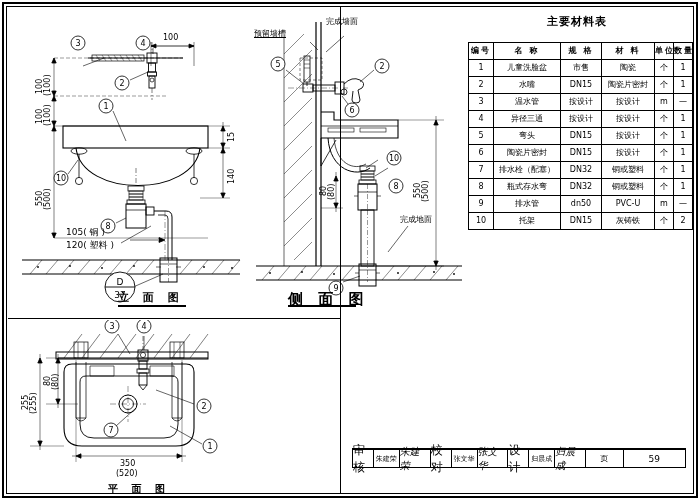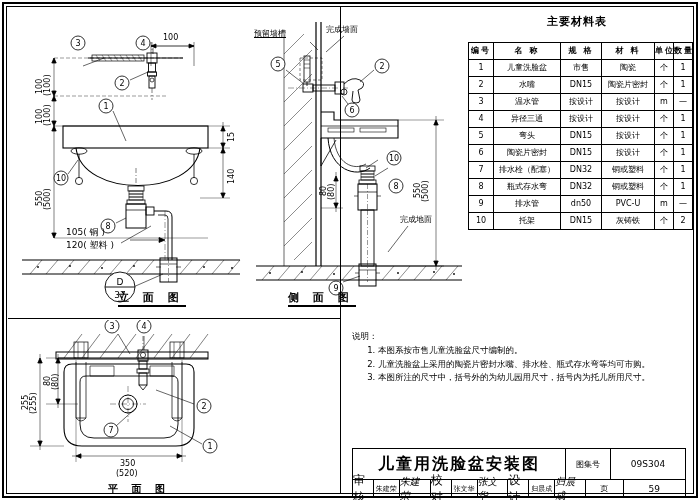--- a/index.html
+++ b/index.html
@@ -340,29 +340,29 @@
         <circle cx="146" cy="150" r="7"></circle>
           <text x="146" y="153" text-anchor="middle" fill="#000" stroke="none">10</text>
         <circle cx="148" cy="178" r="7"></circle>
           <text x="148" y="181" text-anchor="middle" fill="#000" stroke="none">8</text>
         <circle cx="88" cy="280" r="7"></circle>
           <text x="88" y="283" text-anchor="middle" fill="#000" stroke="none">9</text>
       </g>
     </svg>
 
     <div class="abs lbl" style="left:6px;top:22px;text-decoration:underline;">预留墙槽</div>
-    <div class="abs lbl" style="left:78px;top:18px;font-family:Liberation Mono, monospace;">完成墙面</div>
+    <div class="abs lbl" style="left:78px;top:10px;font-family:Liberation Mono, monospace;">完成墙面</div>
     <div class="abs lbl" style="left:152px;top:208px;">完成地面</div>
     <div class="abs lbl vert" style="left:72px;top:172px;height:16px;">80</div>
     <div class="abs lbl vert" style="left:80px;top:170px;height:22px;">(80)</div>
     <div class="abs lbl vert" style="left:166px;top:166px;height:24px;">550</div>
     <div class="abs lbl vert" style="left:174px;top:162px;height:32px;">(500)</div>
   </div>
 
-  <div class="abs" style="left:288px;top:290px;font-size:11px;letter-spacing:5px;font-weight:bold;">侧 面 图</div>
+  <div class="abs" style="left:288px;top:290px;font-size:15px;letter-spacing:5px;font-weight:bold;">侧 面 图</div>
   <div class="abs" style="left:288px;top:305px;width:68px;height:1.6px;background:#000;"></div>
 
   <div class="divline" style="left:8px;top:318px;width:332px;height:1.2px;"></div>
 
   <div class="abs" style="left:8px;top:320px;width:242px;height:160px;">
     <svg width="242" height="160" viewBox="0 0 242 160">
       <g stroke="#000" fill="none" stroke-width="0.8">
 
         <line x1="50" y1="38" x2="200" y2="38" stroke-width="1"></line>
         <g stroke-width="0.5">
@@ -552,34 +552,23 @@
             <td>DN15</td>
             <td>灰铸铁</td>
             <td>个</td>
             <td>2</td>
           </tr>
       </tbody>
     </table>
   </div>
 
   <div id="notes">
-    <div class="nt-title">说明：</div>
-    <ol>
-      <li>本图系按市售儿童洗脸盆尺寸编制的。</li>
-      <li>儿童洗脸盆上采用的陶瓷片密封水嘴、排水栓、瓶式存水弯等均可市购。</li>
-      <li>本图所注的尺寸中，括号外的为幼儿园用尺寸，括号内为托儿所用尺寸。</li>
-    </ol>
   </div>
 
   <div id="tb">
-    <div class="row1">
-      <div class="t-main">儿童用洗脸盆安装图</div>
-      <div class="t-k">图集号</div>
-      <div class="t-v">09S304</div>
-    </div>
     <div class="row2">
       <div class="s-k">审核</div>
       <div class="s-n">朱建荣</div>
       <div class="s-g">朱建荣</div>
       <div class="s-k">校对</div>
       <div class="s-n">张文华</div>
       <div class="s-g">张文华</div>
       <div class="s-k">设计</div>
       <div class="s-n">归晨成</div>
       <div class="s-g">归晨成</div>

